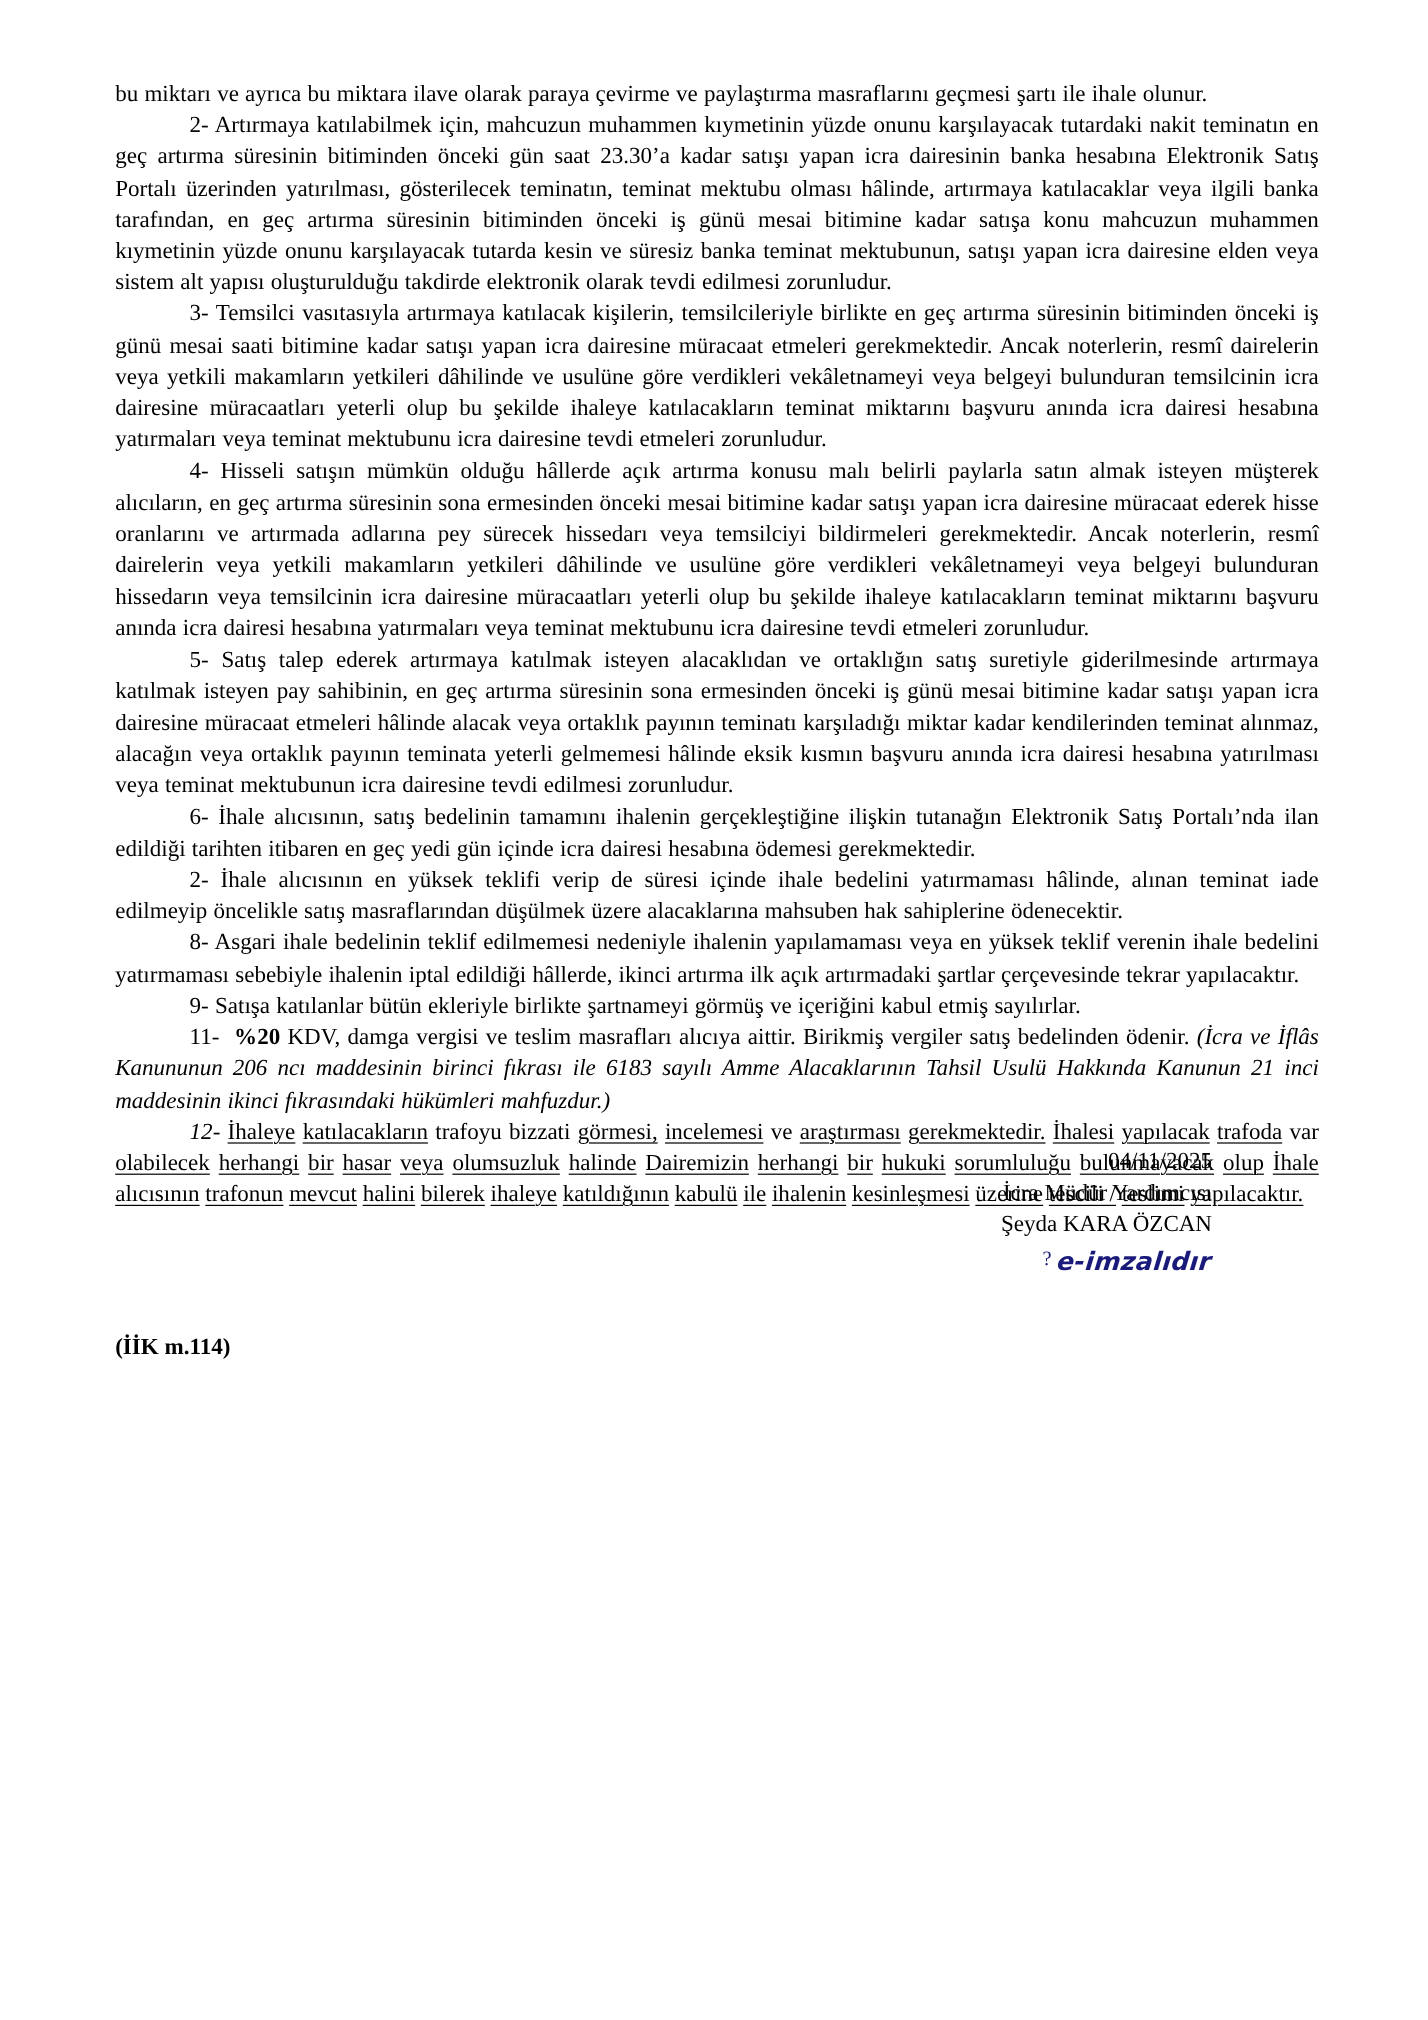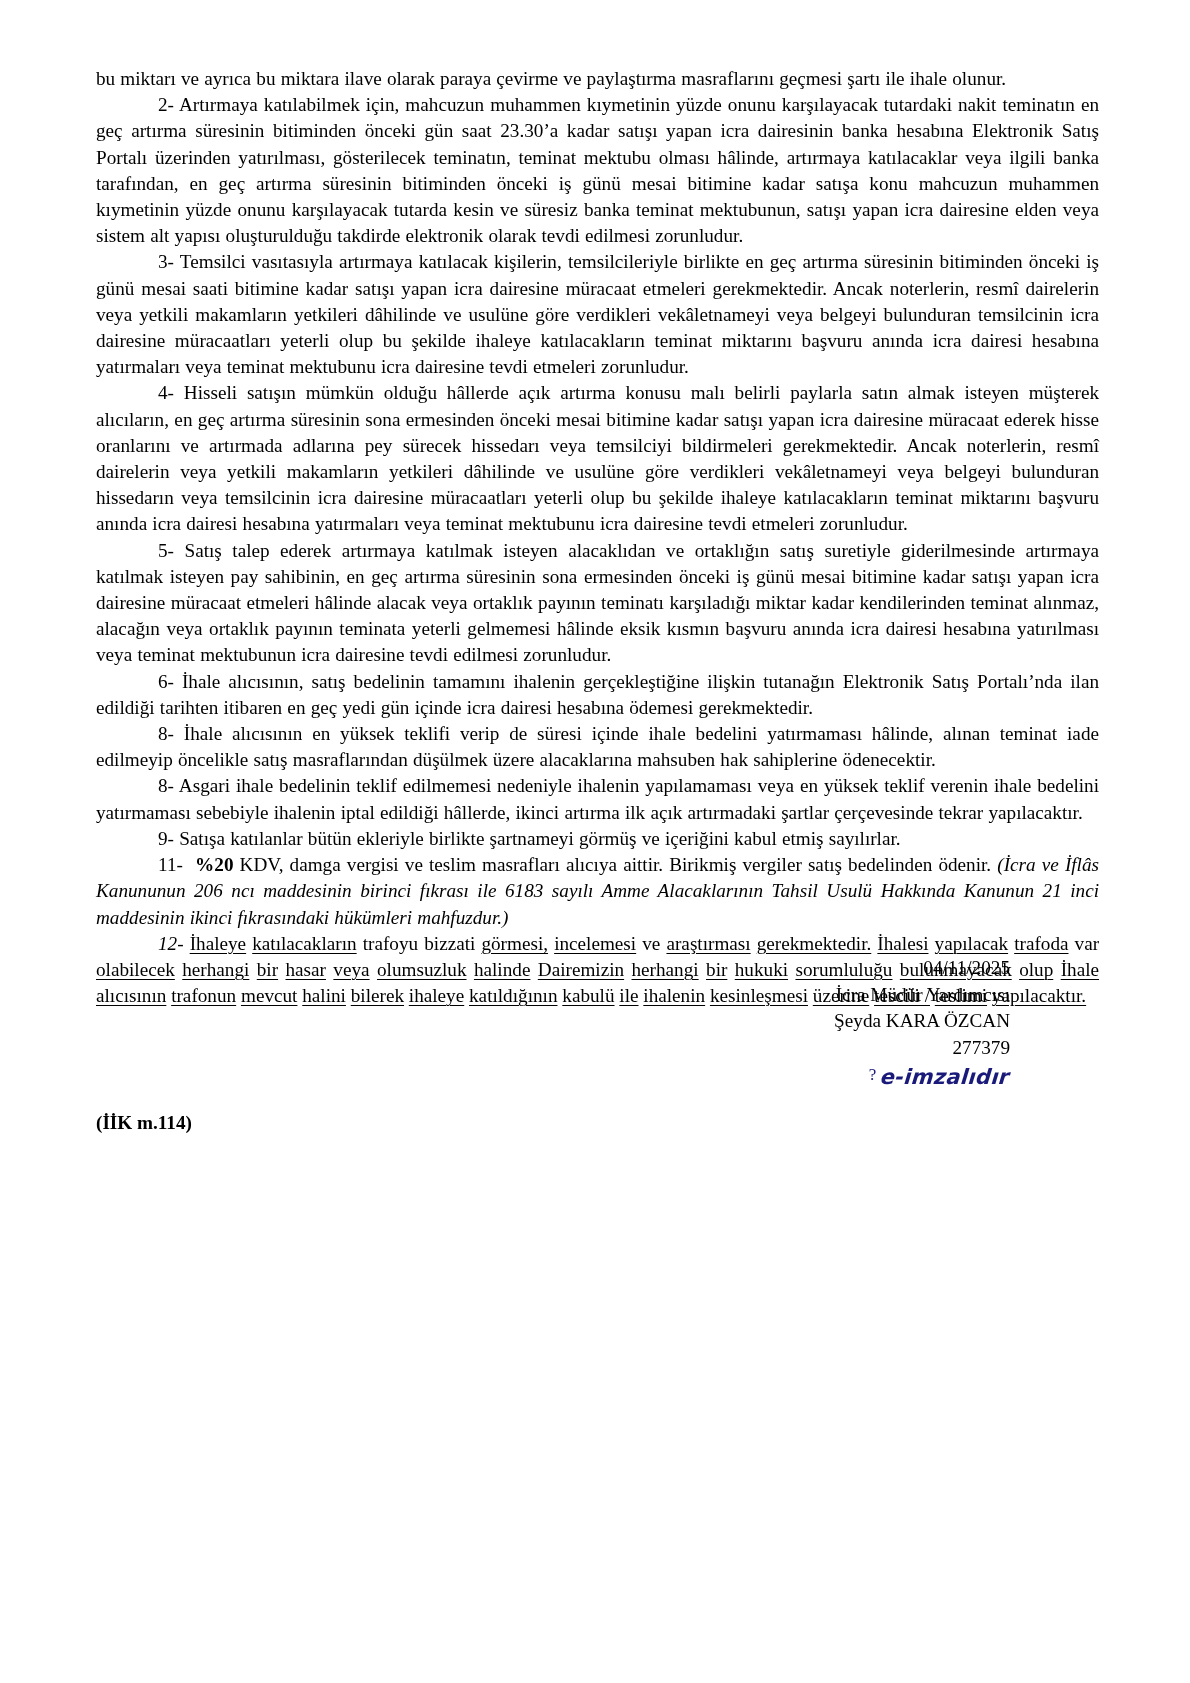--- a/index.html
+++ b/index.html
@@ -143,40 +143,39 @@
 
   <div class="content">
 
     <div id="paras">
         <p class="para">bu miktarı ve ayrıca bu miktara ilave olarak paraya çevirme ve paylaştırma masraflarını geçmesi şartı ile ihale olunur.</p>
         <p class="para indent">2- Artırmaya katılabilmek için, mahcuzun muhammen kıymetinin yüzde onunu karşılayacak tutardaki nakit teminatın en geç artırma süresinin bitiminden önceki gün saat 23.30’a kadar satışı yapan icra dairesinin banka hesabına Elektronik Satış Portalı üzerinden yatırılması, gösterilecek teminatın, teminat mektubu olması hâlinde, artırmaya katılacaklar veya ilgili banka tarafından, en geç artırma süresinin bitiminden önceki iş günü mesai bitimine kadar satışa konu mahcuzun muhammen kıymetinin yüzde onunu karşılayacak tutarda kesin ve süresiz banka teminat mektubunun, satışı yapan icra dairesine elden veya sistem alt yapısı oluşturulduğu takdirde elektronik olarak tevdi edilmesi zorunludur.</p>
         <p class="para indent">3- Temsilci vasıtasıyla artırmaya katılacak kişilerin, temsilcileriyle birlikte en geç artırma süresinin bitiminden önceki iş günü mesai saati bitimine kadar satışı yapan icra dairesine müracaat etmeleri gerekmektedir. Ancak noterlerin, resmî dairelerin veya yetkili makamların yetkileri dâhilinde ve usulüne göre verdikleri vekâletnameyi veya belgeyi bulunduran temsilcinin icra dairesine müracaatları yeterli olup bu şekilde ihaleye katılacakların teminat miktarını başvuru anında icra dairesi hesabına yatırmaları veya teminat mektubunu icra dairesine tevdi etmeleri zorunludur.</p>
         <p class="para indent">4- Hisseli satışın mümkün olduğu hâllerde açık artırma konusu malı belirli paylarla satın almak isteyen müşterek alıcıların, en geç artırma süresinin sona ermesinden önceki mesai bitimine kadar satışı yapan icra dairesine müracaat ederek hisse oranlarını ve artırmada adlarına pey sürecek hissedarı veya temsilciyi bildirmeleri gerekmektedir. Ancak noterlerin, resmî dairelerin veya yetkili makamların yetkileri dâhilinde ve usulüne göre verdikleri vekâletnameyi veya belgeyi bulunduran hissedarın veya temsilcinin icra dairesine müracaatları yeterli olup bu şekilde ihaleye katılacakların teminat miktarını başvuru anında icra dairesi hesabına yatırmaları veya teminat mektubunu icra dairesine tevdi etmeleri zorunludur.</p>
         <p class="para indent">5- Satış talep ederek artırmaya katılmak isteyen alacaklıdan ve ortaklığın satış suretiyle giderilmesinde artırmaya katılmak isteyen pay sahibinin, en geç artırma süresinin sona ermesinden önceki iş günü mesai bitimine kadar satışı yapan icra dairesine müracaat etmeleri hâlinde alacak veya ortaklık payının teminatı karşıladığı miktar kadar kendilerinden teminat alınmaz, alacağın veya ortaklık payının teminata yeterli gelmemesi hâlinde eksik kısmın başvuru anında icra dairesi hesabına yatırılması veya teminat mektubunun icra dairesine tevdi edilmesi zorunludur.</p>
         <p class="para indent">6- İhale alıcısının, satış bedelinin tamamını ihalenin gerçekleştiğine ilişkin tutanağın Elektronik Satış Portalı’nda ilan edildiği tarihten itibaren en geç yedi gün içinde icra dairesi hesabına ödemesi gerekmektedir.</p>
-        <p class="para indent">8- İhale alıcısının en yüksek teklifi verip de süresi içinde ihale bedelini yatırmaması hâlinde, alınan teminat iade edilmeyip öncelikle satış masraflarından düşülmek üzere alacaklarına mahsuben hak sahiplerine ödenecektir.</p>
+        <p class="para indent">2- İhale alıcısının en yüksek teklifi verip de süresi içinde ihale bedelini yatırmaması hâlinde, alınan teminat iade edilmeyip öncelikle satış masraflarından düşülmek üzere alacaklarına mahsuben hak sahiplerine ödenecektir.</p>
         <p class="para indent">8- Asgari ihale bedelinin teklif edilmemesi nedeniyle ihalenin yapılamaması veya en yüksek teklif verenin ihale bedelini yatırmaması sebebiyle ihalenin iptal edildiği hâllerde, ikinci artırma ilk açık artırmadaki şartlar çerçevesinde tekrar yapılacaktır.</p>
         <p class="para indent">9- Satışa katılanlar bütün ekleriyle birlikte şartnameyi görmüş ve içeriğini kabul etmiş sayılırlar.</p>
       </div>
 
     <p class="para indent">
       <span>11-</span><span>&nbsp;&nbsp;</span><b class="bold">%20</b><span> KDV, damga vergisi ve teslim masrafları alıcıya aittir. Birikmiş vergiler satış bedelinden ödenir. </span><i class="ital">(İcra ve İflâs Kanununun 206 ncı maddesinin birinci fıkrası ile 6183 sayılı Amme Alacaklarının Tahsil Usulü Hakkında Kanunun 21 inci maddesinin ikinci fıkrasındaki hükümleri mahfuzdur.)</i>
     </p>
 
     <p class="p12">
       <i class="ital">12-</i><span id="p12words"> <span class="u">İhaleye</span> <span class="u">katılacakların</span> <span class="nu">trafoyu</span> <span class="nu">bizzati</span> <span class="u">görmesi,</span> <span class="u">incelemesi</span> <span class="nu">ve</span> <span class="u">araştırması</span> <span class="u">gerekmektedir.</span> <span class="u">İhalesi</span> <span class="u">yapılacak</span> <span class="u">trafoda</span> <span class="nu">var</span> <span class="u">olabilecek</span> <span class="u">herhangi</span> <span class="u">bir</span> <span class="u">hasar</span> <span class="u">veya</span> <span class="u">olumsuzluk</span> <span class="u">halinde</span> <span class="u">Dairemizin</span> <span class="u">herhangi</span> <span class="u">bir</span> <span class="u">hukuki</span> <span class="u">sorumluluğu</span> <span class="u">bulunmayacak</span> <span class="u">olup</span> <span class="u">İhale</span> <span class="u">alıcısının</span> <span class="u">trafonun</span> <span class="u">mevcut</span> <span class="u">halini</span> <span class="u">bilerek</span> <span class="u">ihaleye</span> <span class="u">katıldığının</span> <span class="u">kabulü</span> <span class="u">ile</span> <span class="u">ihalenin</span> <span class="u">kesinleşmesi</span> <span class="u">üzerine</span> <span class="u">tescili /</span> <span class="u">teslimi</span> <span class="u">yapılacaktır.</span></span>
     </p>
 
   </div>
 
   <div class="sigblock">
     <div>04/11/2025</div>
     <div>İcra Müdür Yardımcısı</div>
     <div>Şeyda KARA ÖZCAN</div>
-    <div>277379</div>
     <div class="eimza-row">
       <span class="eimza-q">?</span><span class="eimza">e-imzalıdır</span>
     </div>
   </div>
 
   <div class="iik">(İİK m.114)</div>
 
   <div class="qr">
     <svg id="qrsvg" viewBox="0 0 21 21" width="62" height="62" shape-rendering="crispEdges" aria-hidden="true">
         <rect width="21" height="21" fill="#ffffff"></rect>

